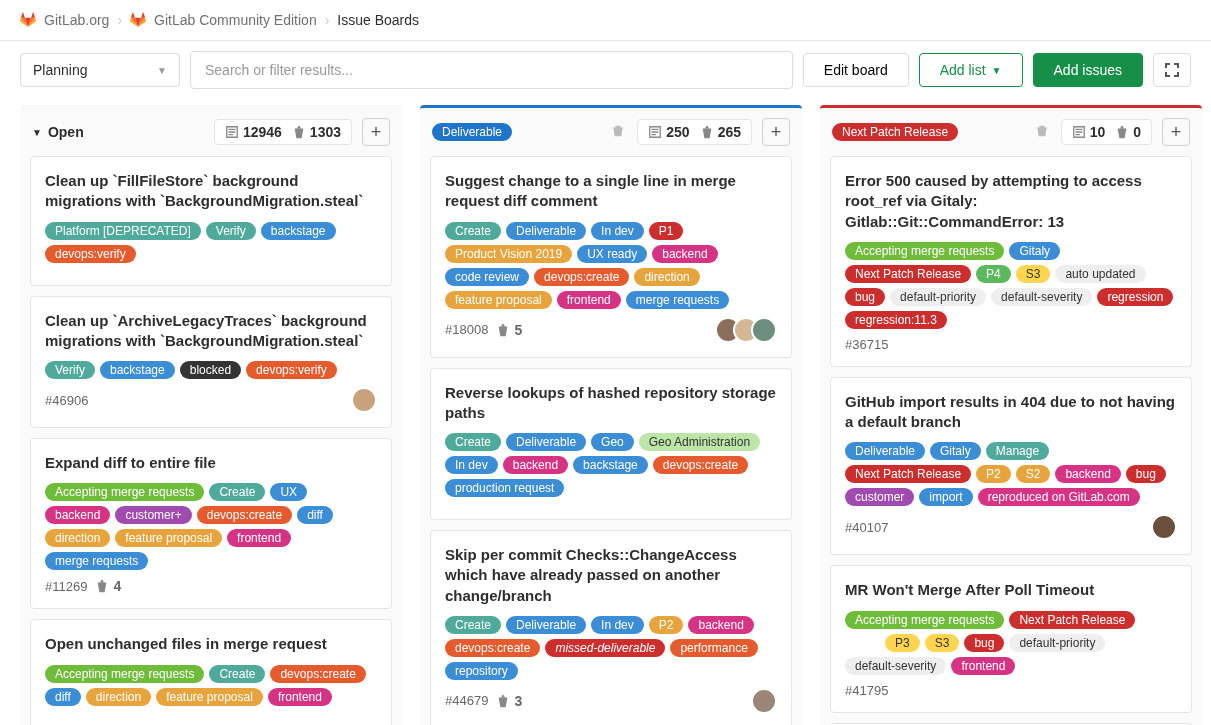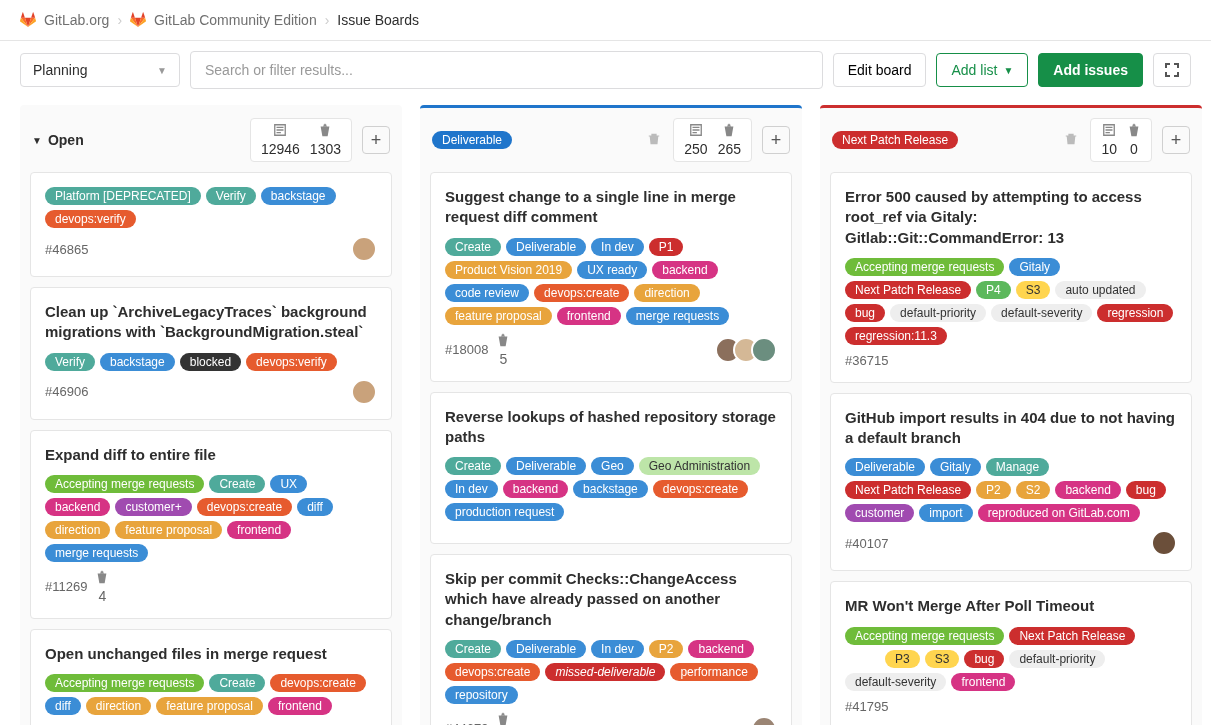--- a/index.html
+++ b/index.html
@@ -4,34 +4,34 @@
 <style>
 * { box-sizing: border-box; margin: 0; padding: 0; }
 body { font-family: -apple-system, BlinkMacSystemFont, "Segoe UI", Helvetica, Arial, sans-serif; font-size: 14px; color: #2e2e2e; background: #fff; }
 .breadcrumb { display:flex; align-items:center; padding: 12px 20px; border-bottom: 1px solid #e5e5e5; font-size:14px; color:#707070; gap:8px;}
 .breadcrumb a { color:#707070; text-decoration:none; }
 .breadcrumb .sep { color:#ccc; }
 .tanuki { width:16px; height:16px; }
 .toolbar { display:flex; align-items:center; padding: 10px 20px; gap:10px; }
 .select-box { display:flex; align-items:center; justify-content:space-between; border:1px solid #dcdcde; border-radius:4px; padding:8px 12px; width:160px; background:#fff; cursor:pointer;}
 .search-box { flex:1; border:1px solid #dcdcde; border-radius:4px; padding:10px 14px; color:#999; }
-.btn { border:1px solid #dcdcde; background:#fff; border-radius:4px; padding:8px 14px; cursor:pointer; font-size:14px; display:flex; align-items:center; gap:6px;}
+.btn { border:1px solid #dcdcde; background:#fff; border-radius:4px; padding:8px 20px; cursor:pointer; font-size:14px; display:flex; align-items:center; gap:6px;}
 .btn.green-outline { color:#168f48; border-color:#168f48;}
-.btn.green { background:#168f48; color:#fff; border-color:#168f48; font-weight:700;}
+.btn.green { background:#168f48; color:#fff; border-color:#168f48; font-weight:400;}
 .btn.icon-only { padding:8px 10px;}
 .boards { display:flex; gap:18px; padding: 6px 20px 0 20px; overflow-x:auto;}
 .column { flex:0 0 382px; display:flex; flex-direction:column; background:#fafafa; border-radius:4px; border-top:3px solid transparent;}
 .column.open-col { border-top-color: transparent;}
 .column.deliverable-col { border-top-color:#1f75cb;}
 .column.release-col { border-top-color:#cc2e2e;}
 .col-header { display:flex; align-items:center; justify-content:space-between; padding:10px 12px;}
 .col-title { display:flex; align-items:center; gap:6px; font-weight:600;}
 .col-title .open-caret { font-size:10px;}
 .col-title .pill { font-weight:500;}
-.stat { display:flex; align-items:center; gap:4px; font-weight:400; font-size:14px;flex-direction:column;}
+.stat { display:flex; align-items:center; gap:4px; font-weight:700; font-size:14px;}
 .stat svg { width:14px; height:14px; fill:#666; }
 .col-actions { display:flex; align-items:center; gap:10px;}
 .icon-btn { background:none; border:none; cursor:pointer; padding:2px; color:#666;}
 .plus-box { border:1px solid #d0d0d0; border-radius:4px; width:28px; height:28px; display:flex; align-items:center; justify-content:center; font-size:18px; color:#555; cursor:pointer;}
 .stats-box { border:1px solid #e5e5e5; background:#fff; border-radius:4px; padding:4px 10px; display:flex; align-items:center; gap:10px;}
 .cards { display:flex; flex-direction:column; gap:10px; padding:0 10px 10px 10px; overflow-y:auto;}
 .card { background:#fff; border:1px solid #e5e5e5; border-radius:4px; padding:14px;}
 .card-title { font-weight:600; font-size:15px; line-height:1.35; margin-bottom:10px;}
 .labels { display:flex; flex-wrap:wrap; gap:5px; margin-bottom:8px;}
 .label-pill { font-size:12px; padding:2px 10px; border-radius:11px; color:#fff; white-space:nowrap;}
@@ -115,33 +115,26 @@
                 <circle cx="8" cy="2.5" r="1.2" fill="none" stroke="#888"></circle>
               </svg>
               <span>1303</span>
             </span>
           </div>
           <div class="plus-box">+</div>
         </div>
       </div>
       <div class="cards">
         <div class="card">
+          <div class="card-title">Clean up `FillFileStore` background migrations with `BackgroundMigration.steal`</div>
           <div class="labels">
             <span class="label-pill" style="background:#4faa9b;">Platform [DEPRECATED]</span>
             <span class="label-pill" style="background:#4faa9b;">Verify</span>
             <span class="label-pill" style="background:#3b8dd6;">backstage</span>
             <span class="label-pill" style="background:#e65b2e;">devops:verify</span>
-          </div>
-          <div class="card-footer">
-            <div class="footer-left">
-              <span>#46865</span>
-            </div>
-            <div class="avatars">
-              <div class="avatar" style="background:#c9a27b;"></div>
-            </div>
           </div>
         </div>
         <div class="card">
           <div class="card-title">Clean up `ArchiveLegacyTraces` background migrations with `BackgroundMigration.steal`</div>
           <div class="labels">
             <span class="label-pill" style="background:#4faa9b;">Verify</span>
             <span class="label-pill" style="background:#3b8dd6;">backstage</span>
             <span class="label-pill" style="background:#333333;">blocked</span>
             <span class="label-pill" style="background:#e65b2e;">devops:verify</span>
           </div>

